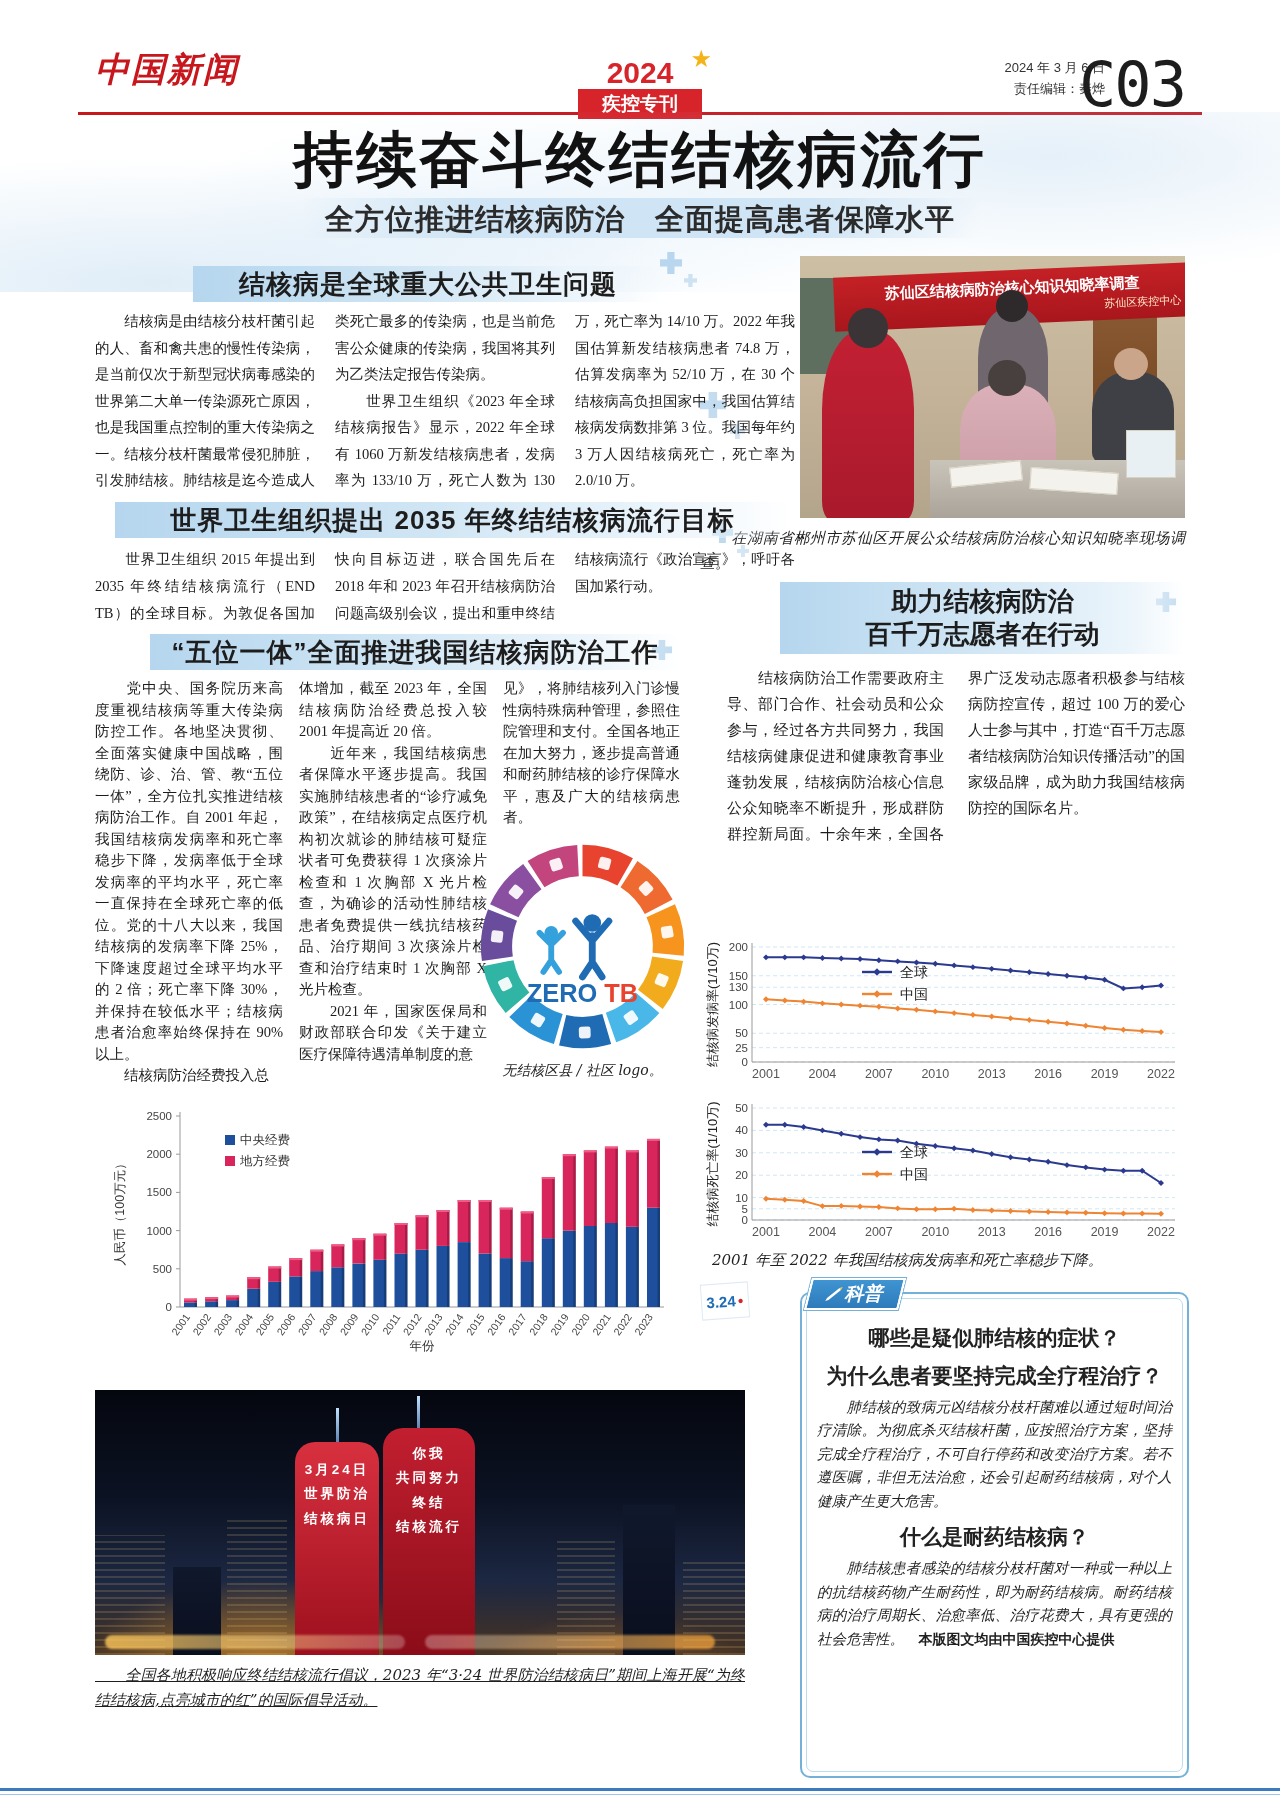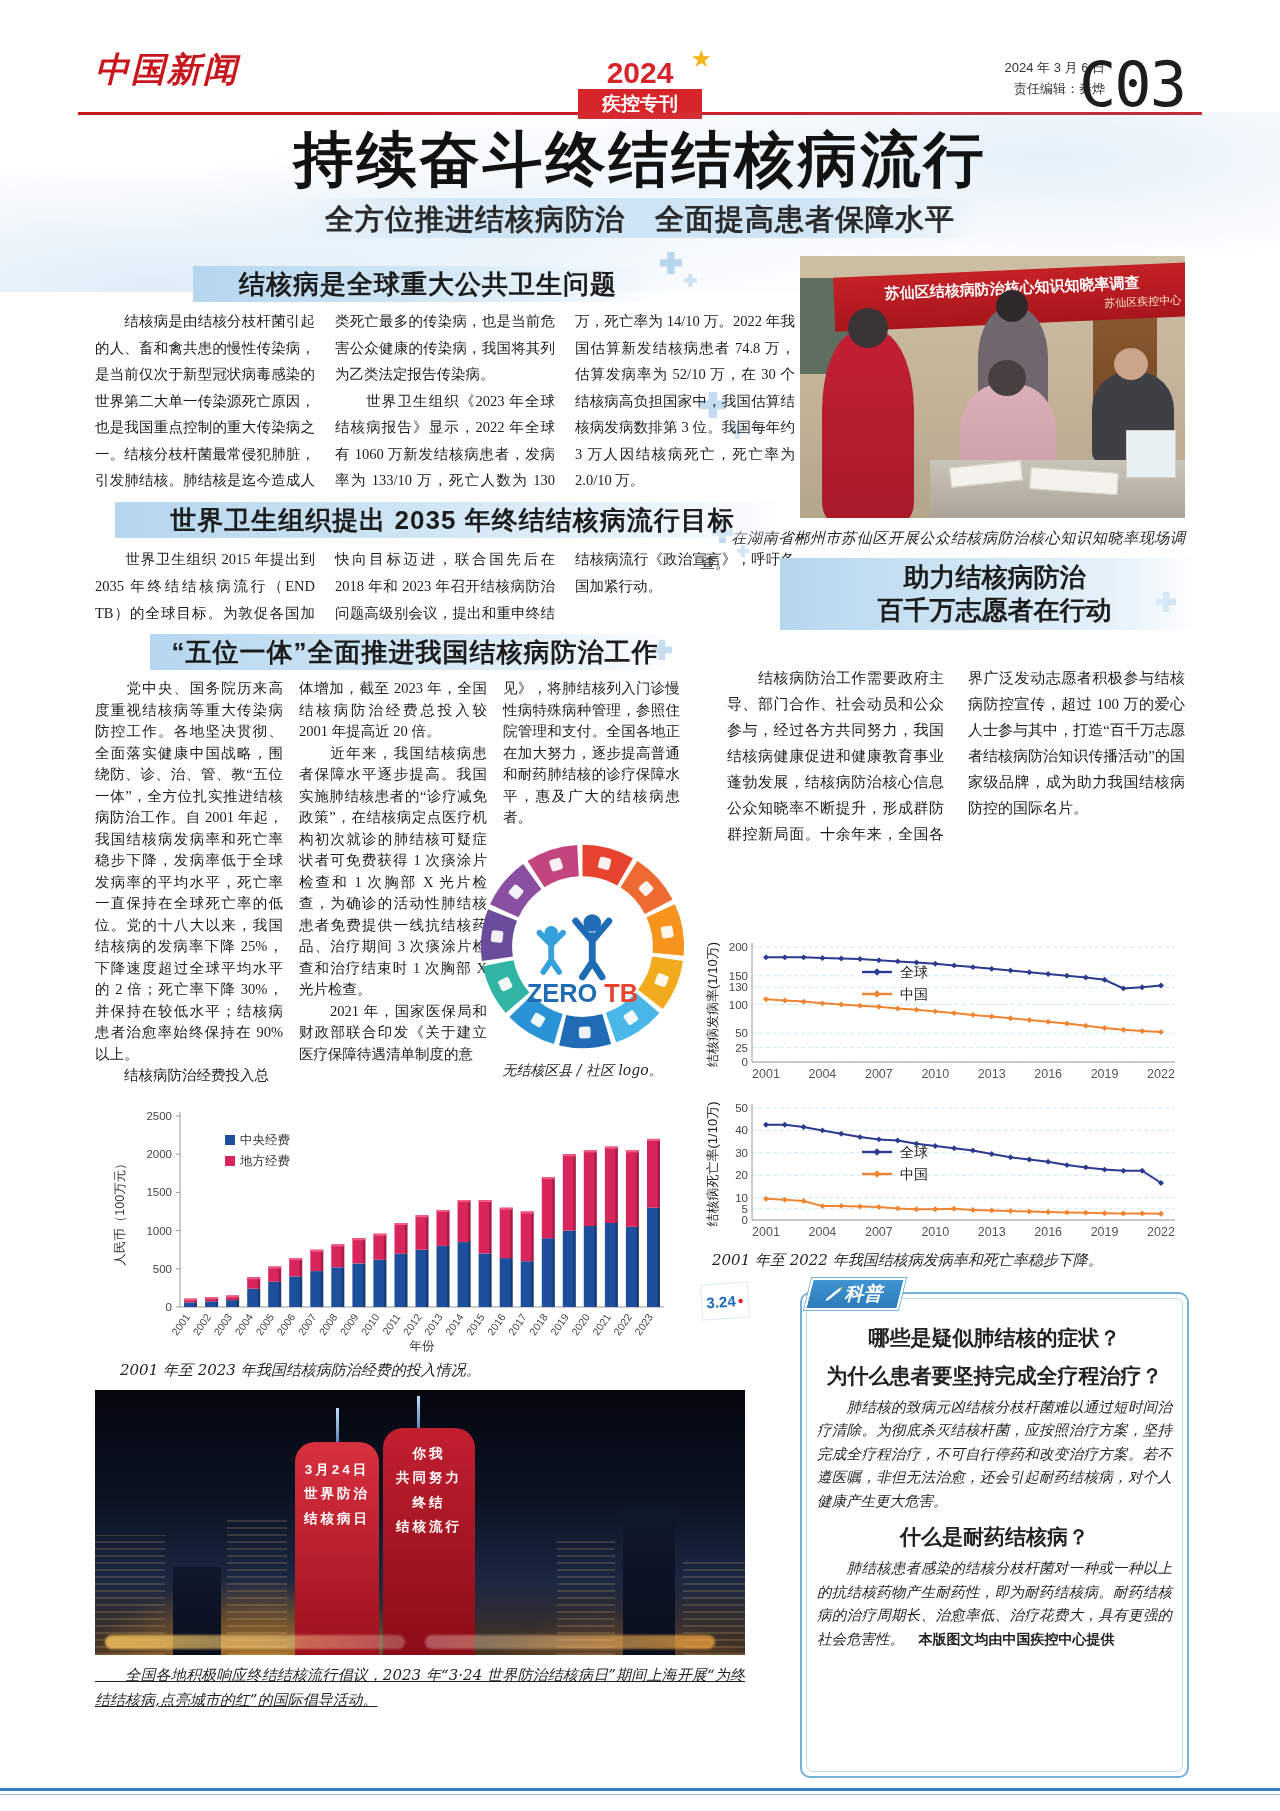--- a/index.html
+++ b/index.html
@@ -355,21 +355,20 @@
       <rect x="557.5" y="42.9" width="2.5" height="168.1" fill="rgba(0,0,0,0.22)"></rect>
       <rect x="547.0" y="42.9" width="13" height="2" fill="#ef5c86"></rect>
       <text transform="rotate(-55 553.4782608695652 221)" x="553.4782608695652" y="221" text-anchor="end" font-size="10.5" fill="#444">2023</text>
       <rect x="125" y="39" width="10" height="10" fill="#1e4f9c"></rect>
       <text x="140" y="48" font-size="12.5" fill="#333">中央经费</text>
       <rect x="125" y="60" width="10" height="10" fill="#d8255b"></rect>
       <text x="140" y="69" font-size="12.5" fill="#333">地方经费</text>
       <text transform="rotate(-90 20 115.5)" x="20" y="119.5" text-anchor="middle" font-size="12.5" fill="#333">人民币（100万元）</text>
       <text x="322" y="254" text-anchor="middle" font-size="12.5" fill="#333">年份</text>
     </svg>
-  <div class="abs kai cap" style="left:120px;top:1358px;width:560px;">2001 年至 2023 年我国结核病防治经费的投入情况。</div>
 
   <div class="photo2">
     <div class="glow"></div>
     <div class="glow2"></div>
     <div class="bldg win" style="left:0;width:70px;height:120px;"></div>
     <div class="bldg" style="left:78px;width:48px;height:88px;"></div>
     <div class="bldg win" style="left:132px;width:60px;height:140px;"></div>
     <div class="bldg win" style="left:462px;width:58px;height:118px;"></div>
     <div class="bldg" style="left:528px;width:52px;height:150px;"></div>
     <div class="bldg win" style="left:588px;width:62px;height:96px;"></div>
@@ -384,21 +383,21 @@
         <p class="tl">你我</p>
         <p class="tl">共同努力</p>
         <p class="tl">终结</p>
         <p class="tl">结核流行</p>
       </div>
     <div class="road" style="left:10px;width:300px;background:linear-gradient(90deg,rgba(255,200,90,.8),rgba(255,255,255,.25));"></div>
     <div class="road" style="left:330px;width:290px;background:linear-gradient(90deg,rgba(255,255,255,.3),rgba(255,170,60,.7));"></div>
   </div>
   <div class="abs kai cap" style="left:95px;top:1663px;width:650px;text-decoration:underline;">　　全国各地积极响应终结结核流行倡议，2023 年“3·24 世界防治结核病日”期间上海开展“为终结结核病,点亮城市的红”的国际倡导活动。</div>
 
-  <div class="band2" style="left:780px;top:558px;width:405px;padding-left:12px;">
+  <div class="band2" style="left:780px;top:582px;width:405px;">
     <div>助力结核病防治</div>
     <div>百千万志愿者在行动</div>
   </div>
   <div class="abs cols2 s4text" style="left:727px;top:665px;width:458px;height:262px;overflow:hidden;">
       <p class="para">　　结核病防治工作需要政府主导、部门合作、社会动员和公众参与，经过各方共同努力，我国结核病健康促进和健康教育事业蓬勃发展，结核病防治核心信息公众知晓率不断提升，形成群防群控新局面。十余年来，全国各界广泛发动志愿者积极参与结核病防控宣传，超过 100 万的爱心人士参与其中，打造“百千万志愿者结核病防治知识传播活动”的国家级品牌，成为助力我国结核病防控的国际名片。</p>
     </div>
 
   <svg class="abs" style="left:700px;top:932px;" width="485" height="152">
       <line x1="52" y1="130" x2="475" y2="130" stroke="#cfe7f2" stroke-width="1" stroke-dasharray="4 3"></line>
       <text x="48" y="134" text-anchor="end" font-size="11.5" fill="#444">0</text>

